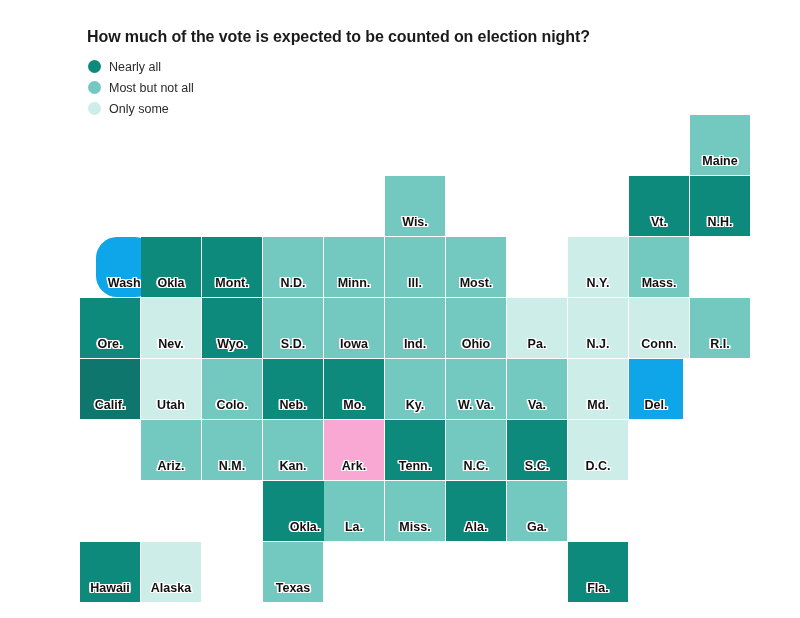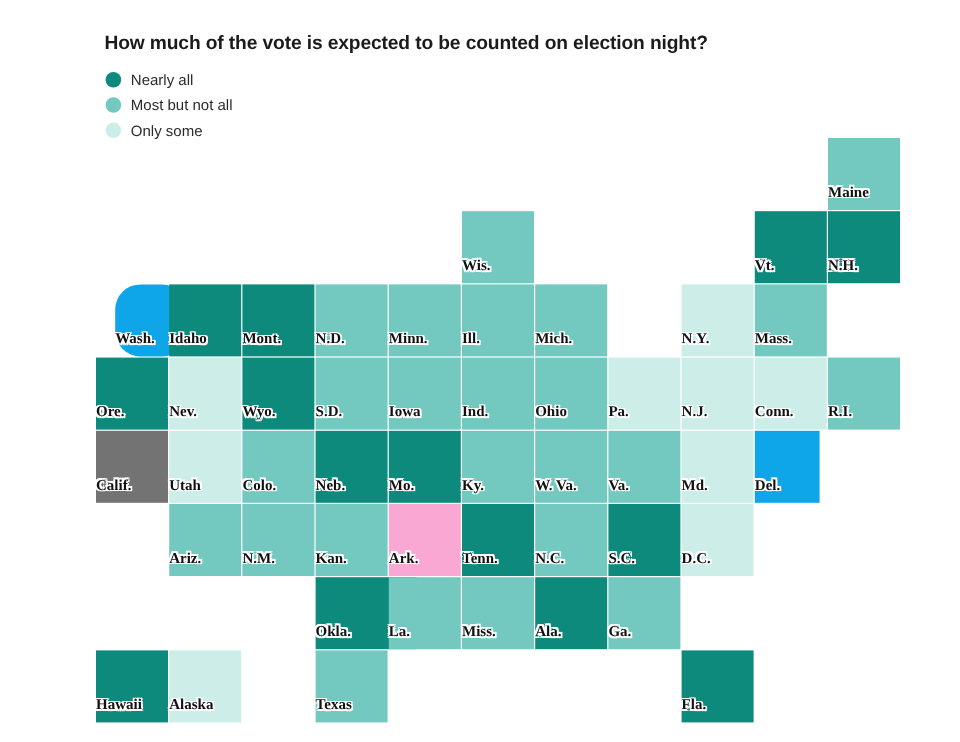--- a/index.html
+++ b/index.html
@@ -68,34 +68,34 @@
     position: absolute;
     width: 60px;
     height: 60px;
     box-sizing: border-box;
   }
   .state-label {
     position: absolute;
     left: 0;
     right: 0;
     bottom: 7px;
+    text-align: center;
     font-size: 12.5px;
     font-weight: bold;
     color: #111111;
     white-space: nowrap;
     text-shadow:
       -1.4px -1.4px 0 #ffffff,
        1.4px -1.4px 0 #ffffff,
       -1.4px  1.4px 0 #ffffff,
        1.4px  1.4px 0 #ffffff,
       -1.4px  0    0 #ffffff,
        1.4px  0    0 #ffffff,
        0     -1.4px 0 #ffffff,
        0      1.4px 0 #ffffff;
-    font-family: Liberation Serif, serif;
   }
 </style>
 </head>
 <body>
 
 <div id="page">
 
   <div id="chart-title">How much of the vote is expected to be counted on election night?</div>
 
   <div id="legend">
@@ -123,36 +123,36 @@
       <div class="state-cell" style="left: 629px; top: 176px; width: 60px; height: 60px; background: rgb(13, 138, 124);">
         <span class="state-label">Vt.</span>
       </div>
       <div class="state-cell" style="left: 690px; top: 176px; width: 60px; height: 60px; background: rgb(13, 138, 124);">
         <span class="state-label">N.H.</span>
       </div>
       <div class="state-cell" style="left: 96px; top: 237px; width: 60px; height: 60px; background: #0ea5e9; border-radius: 21px;">
         <span class="state-label">Wash.</span>
       </div>
       <div class="state-cell" style="left: 141px; top: 237px; width: 60px; height: 60px; background: rgb(13, 138, 124);">
-        <span class="state-label">Idaho</span>
+        <span class="state-label">Okla</span>
       </div>
       <div class="state-cell" style="left: 202px; top: 237px; width: 60px; height: 60px; background: rgb(13, 138, 124);">
         <span class="state-label">Mont.</span>
       </div>
       <div class="state-cell" style="left: 263px; top: 237px; width: 60px; height: 60px; background: rgb(115, 201, 192);">
         <span class="state-label">N.D.</span>
       </div>
       <div class="state-cell" style="left: 324px; top: 237px; width: 60px; height: 60px; background: rgb(115, 201, 192);">
         <span class="state-label">Minn.</span>
       </div>
       <div class="state-cell" style="left: 385px; top: 237px; width: 60px; height: 60px; background: rgb(115, 201, 192);">
         <span class="state-label">Ill.</span>
       </div>
       <div class="state-cell" style="left: 446px; top: 237px; width: 60px; height: 60px; background: rgb(115, 201, 192);">
-        <span class="state-label">Mich.</span>
+        <span class="state-label">Most.</span>
       </div>
       <div class="state-cell" style="left: 568px; top: 237px; width: 60px; height: 60px; background: rgb(205, 238, 232);">
         <span class="state-label">N.Y.</span>
       </div>
       <div class="state-cell" style="left: 629px; top: 237px; width: 60px; height: 60px; background: rgb(115, 201, 192);">
         <span class="state-label">Mass.</span>
       </div>
       <div class="state-cell" style="left: 80px; top: 298px; width: 60px; height: 60px; background: rgb(13, 138, 124);">
         <span class="state-label">Ore.</span>
       </div>
@@ -179,21 +179,21 @@
       </div>
       <div class="state-cell" style="left: 568px; top: 298px; width: 60px; height: 60px; background: rgb(205, 238, 232);">
         <span class="state-label">N.J.</span>
       </div>
       <div class="state-cell" style="left: 629px; top: 298px; width: 60px; height: 60px; background: rgb(205, 238, 232);">
         <span class="state-label">Conn.</span>
       </div>
       <div class="state-cell" style="left: 690px; top: 298px; width: 60px; height: 60px; background: rgb(115, 201, 192);">
         <span class="state-label">R.I.</span>
       </div>
-      <div class="state-cell" style="left: 80px; top: 359px; width: 60px; height: 60px; background: #737373;">
+      <div class="state-cell" style="left: 80px; top: 359px; width: 60px; height: 60px; background: #0f766e;">
         <span class="state-label">Calif.</span>
       </div>
       <div class="state-cell" style="left: 141px; top: 359px; width: 60px; height: 60px; background: rgb(205, 238, 232);">
         <span class="state-label">Utah</span>
       </div>
       <div class="state-cell" style="left: 202px; top: 359px; width: 60px; height: 60px; background: rgb(115, 201, 192);">
         <span class="state-label">Colo.</span>
       </div>
       <div class="state-cell" style="left: 263px; top: 359px; width: 60px; height: 60px; background: rgb(13, 138, 124);">
         <span class="state-label">Neb.</span>

